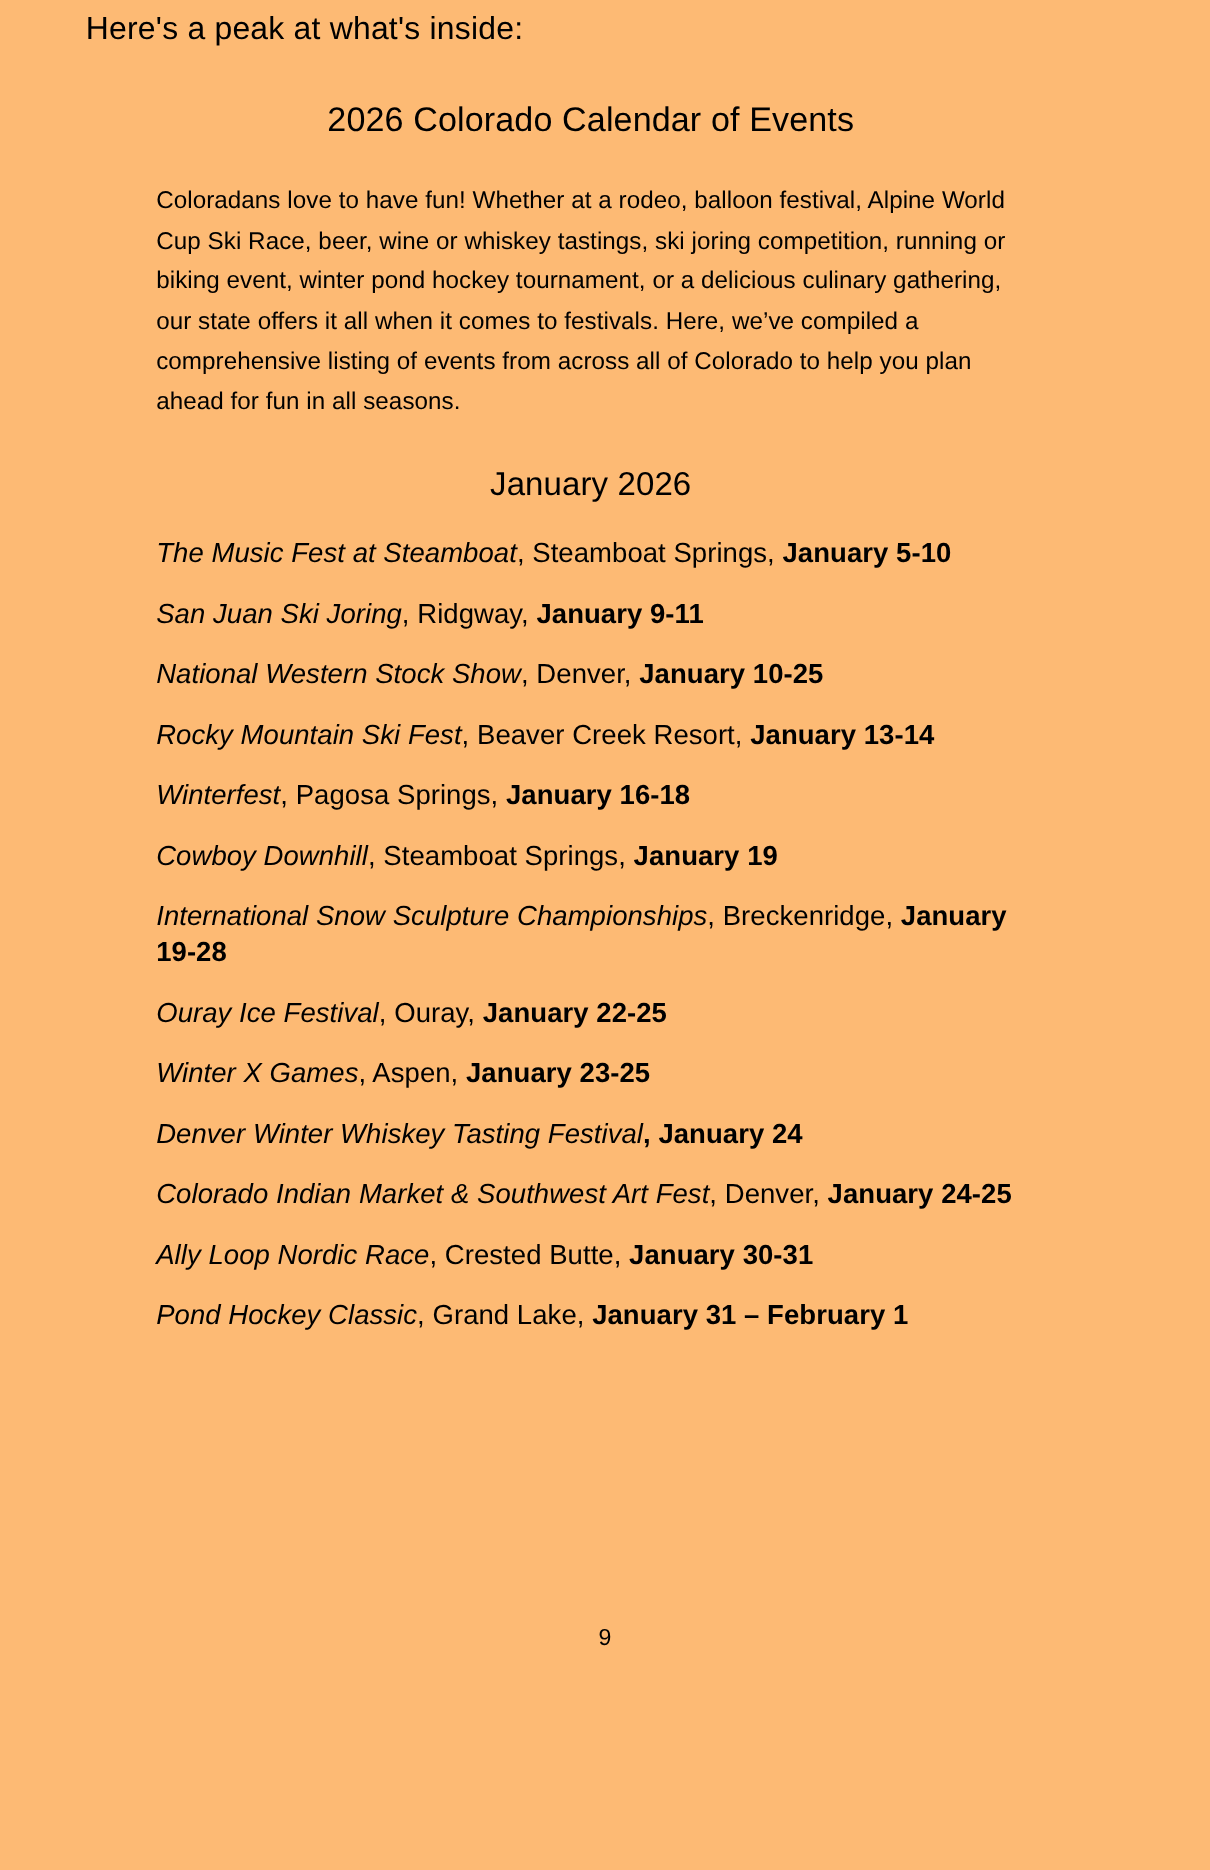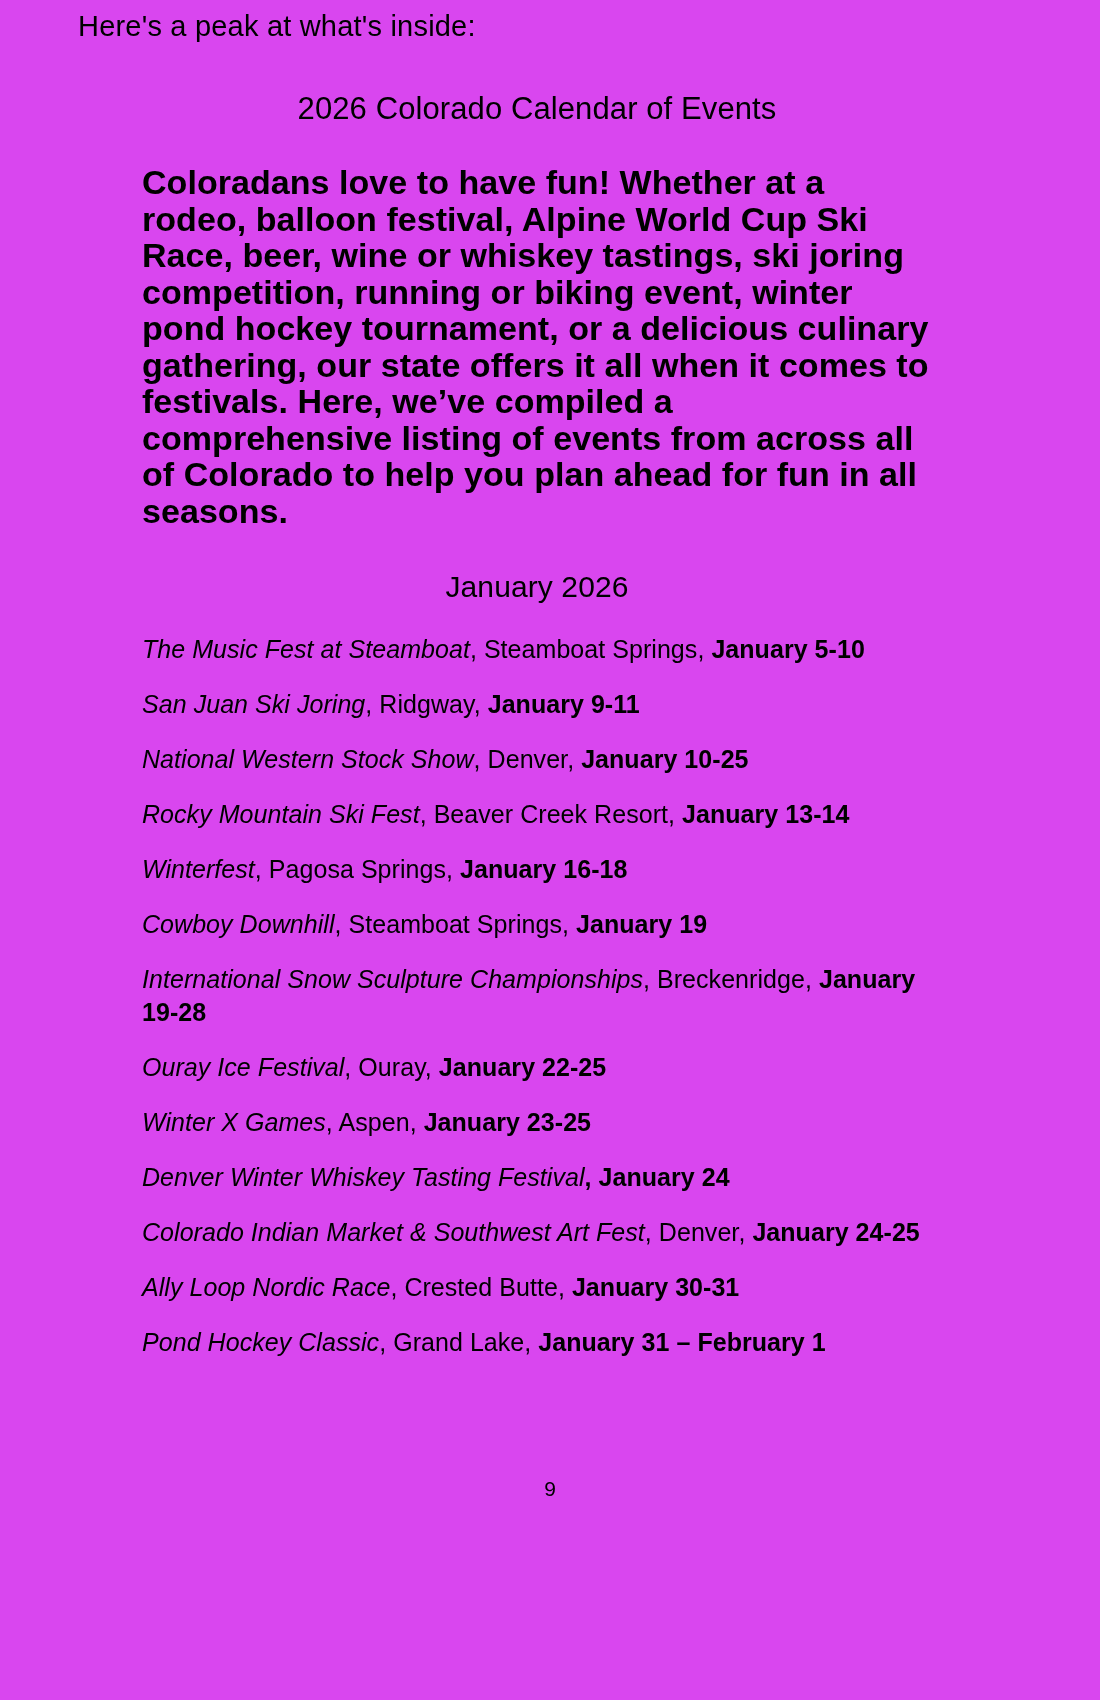--- a/index.html
+++ b/index.html
@@ -14,21 +14,21 @@
     color: #000000;
     position: relative;
     overflow: hidden;
   }
 
   .page {
     width: 1100px;
     height: 1700px;
     box-sizing: border-box;
     position: relative;
-    background: #d946ef;
+    background: #fdba74;
   }
 
   
   .lead-line {
     position: absolute;
     left: 78px;
     top: 8px;
     font-size: 29px;
     line-height: 36px;
     letter-spacing: 0.2px;
@@ -47,23 +47,23 @@
   .doc-title {
     text-align: center;
     font-size: 31px;
     line-height: 42px;
     font-weight: 400;
     margin: 0 0 34px 0;
     letter-spacing: 0.1px;
   }
 
   .intro-para {
-    font-size: 34px;
+    font-size: 22px;
     line-height: 36.5px;
-    font-weight: 700;
+    font-weight: 400;
     margin: 0;
     text-align: left;
     letter-spacing: 0.05px;
   }
 
   .month-heading {
     text-align: center;
     font-size: 30px;
     line-height: 40px;
     font-weight: 400;

